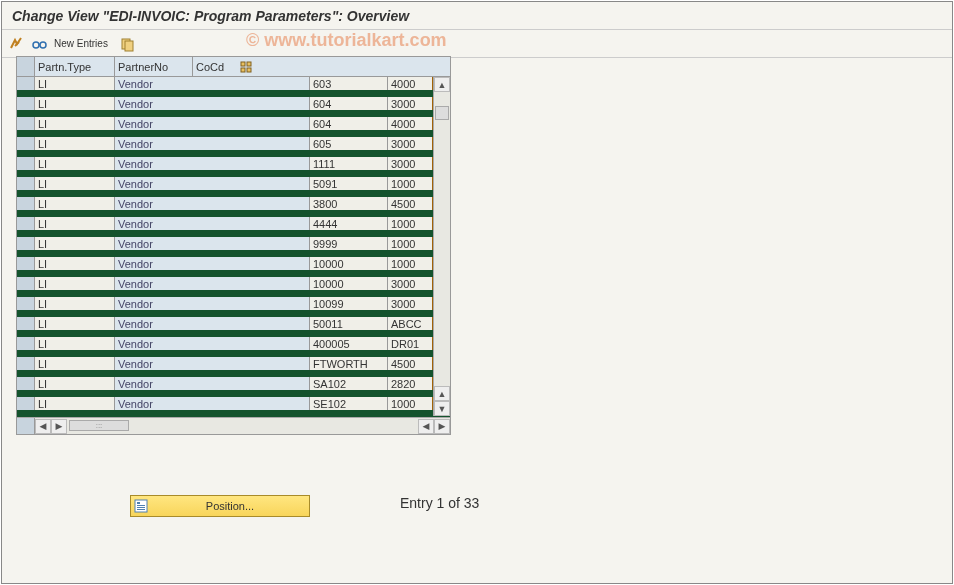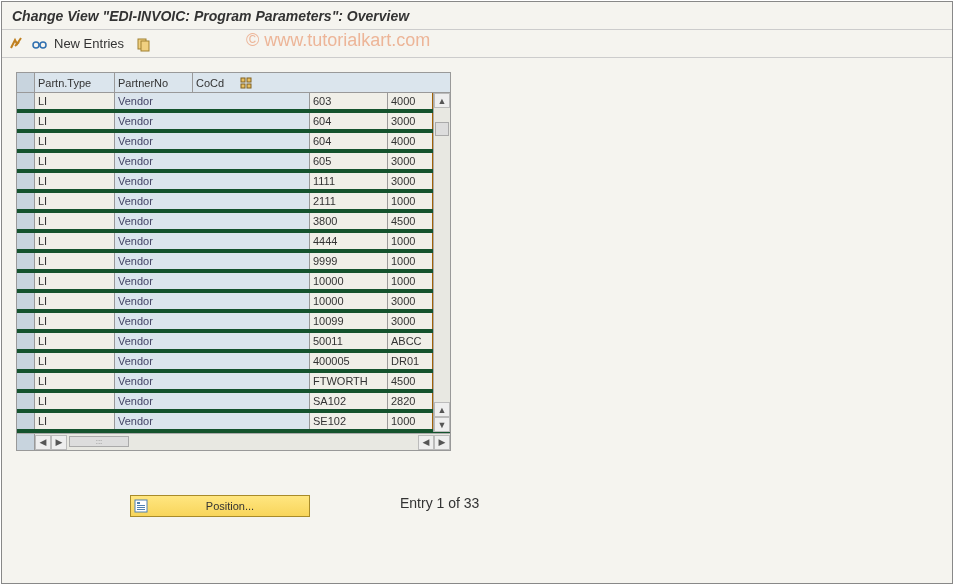--- a/index.html
+++ b/index.html
@@ -41,38 +41,38 @@
     }
     .tb-icon {
       width: 18px;
       height: 18px;
       display: flex;
       align-items: center;
       justify-content: center;
       cursor: pointer;
     }
     .tb-text {
-      font-size: 13px;
+      font-size: 10px;
       color: #333;
       margin: 0 6px 0 2px;
       cursor: pointer;
     }
     .watermark {
       position: absolute;
       top: 30px;
       left: 246px;
       font-size: 18px;
-      font-weight: normal;
+      font-weight: bold;
       color: rgba(230,130,80,0.55);
       pointer-events: none;
       z-index: 999;
     }
     .table-area {
       position: absolute;
-      top: 72px;
+      top: 56px;
       left: 16px;
       width: 435px;
       border: 1px solid #999;
       background: #a16207;
     }
     .table-header {
       display: flex;
       background: #dbe5ed;
       border-bottom: 1px solid #999;
       height: 20px;
@@ -88,21 +88,21 @@
     }
     .th { font-weight: normal; color: #333; cursor: pointer; background:#dbe5ed;}
     .col-sel { width: 18px; background: #c8d4de; }
     .col-type { width: 80px; }
     .col-desc { width: 195px; }
     .col-partner { width: 78px; }
     .col-cocd { width: 44px; border-right: none;}
     .col-conf { width: 18px; border-right: none; display:flex; align-items:center; justify-content:center;}
     
     .table-body { }
-    .table-row { display: flex; height: 20px; border-bottom: 4px solid #14532d;}
+    .table-row { display: flex; height: 20px; border-bottom: 7px solid #14532d;}
     .td-sel { width: 18px; background: #c8d4de; border-right:1px solid #999;}
     .td-type { width: 80px; background: #f0efe8; }
     .td-desc { width: 195px; background: #dbe5ed; color:#446;text-align:right; }
     .td-partner { width: 78px; background: #f0efe8; }
     .td-cocd { width: 44px; background: #f0efe8; border-right:none;}
     
     .vscroll {
       position:absolute;
       right:0;
       top:20px;
@@ -237,21 +237,21 @@
         <div class="td td-sel"></div>
         <div class="td td-type">LI</div>
         <div class="td td-desc">Vendor</div>
         <div class="td td-partner">1111</div>
         <div class="td td-cocd">3000</div>
       </div>
       <div class="table-row">
         <div class="td td-sel"></div>
         <div class="td td-type">LI</div>
         <div class="td td-desc">Vendor</div>
-        <div class="td td-partner">2111</div>
+        <div class="td td-partner">5091</div>
         <div class="td td-cocd">1000</div>
       </div>
       <div class="table-row">
         <div class="td td-sel"></div>
         <div class="td td-type">LI</div>
         <div class="td td-desc">Vendor</div>
         <div class="td td-partner">3800</div>
         <div class="td td-cocd">4500</div>
       </div>
       <div class="table-row">

